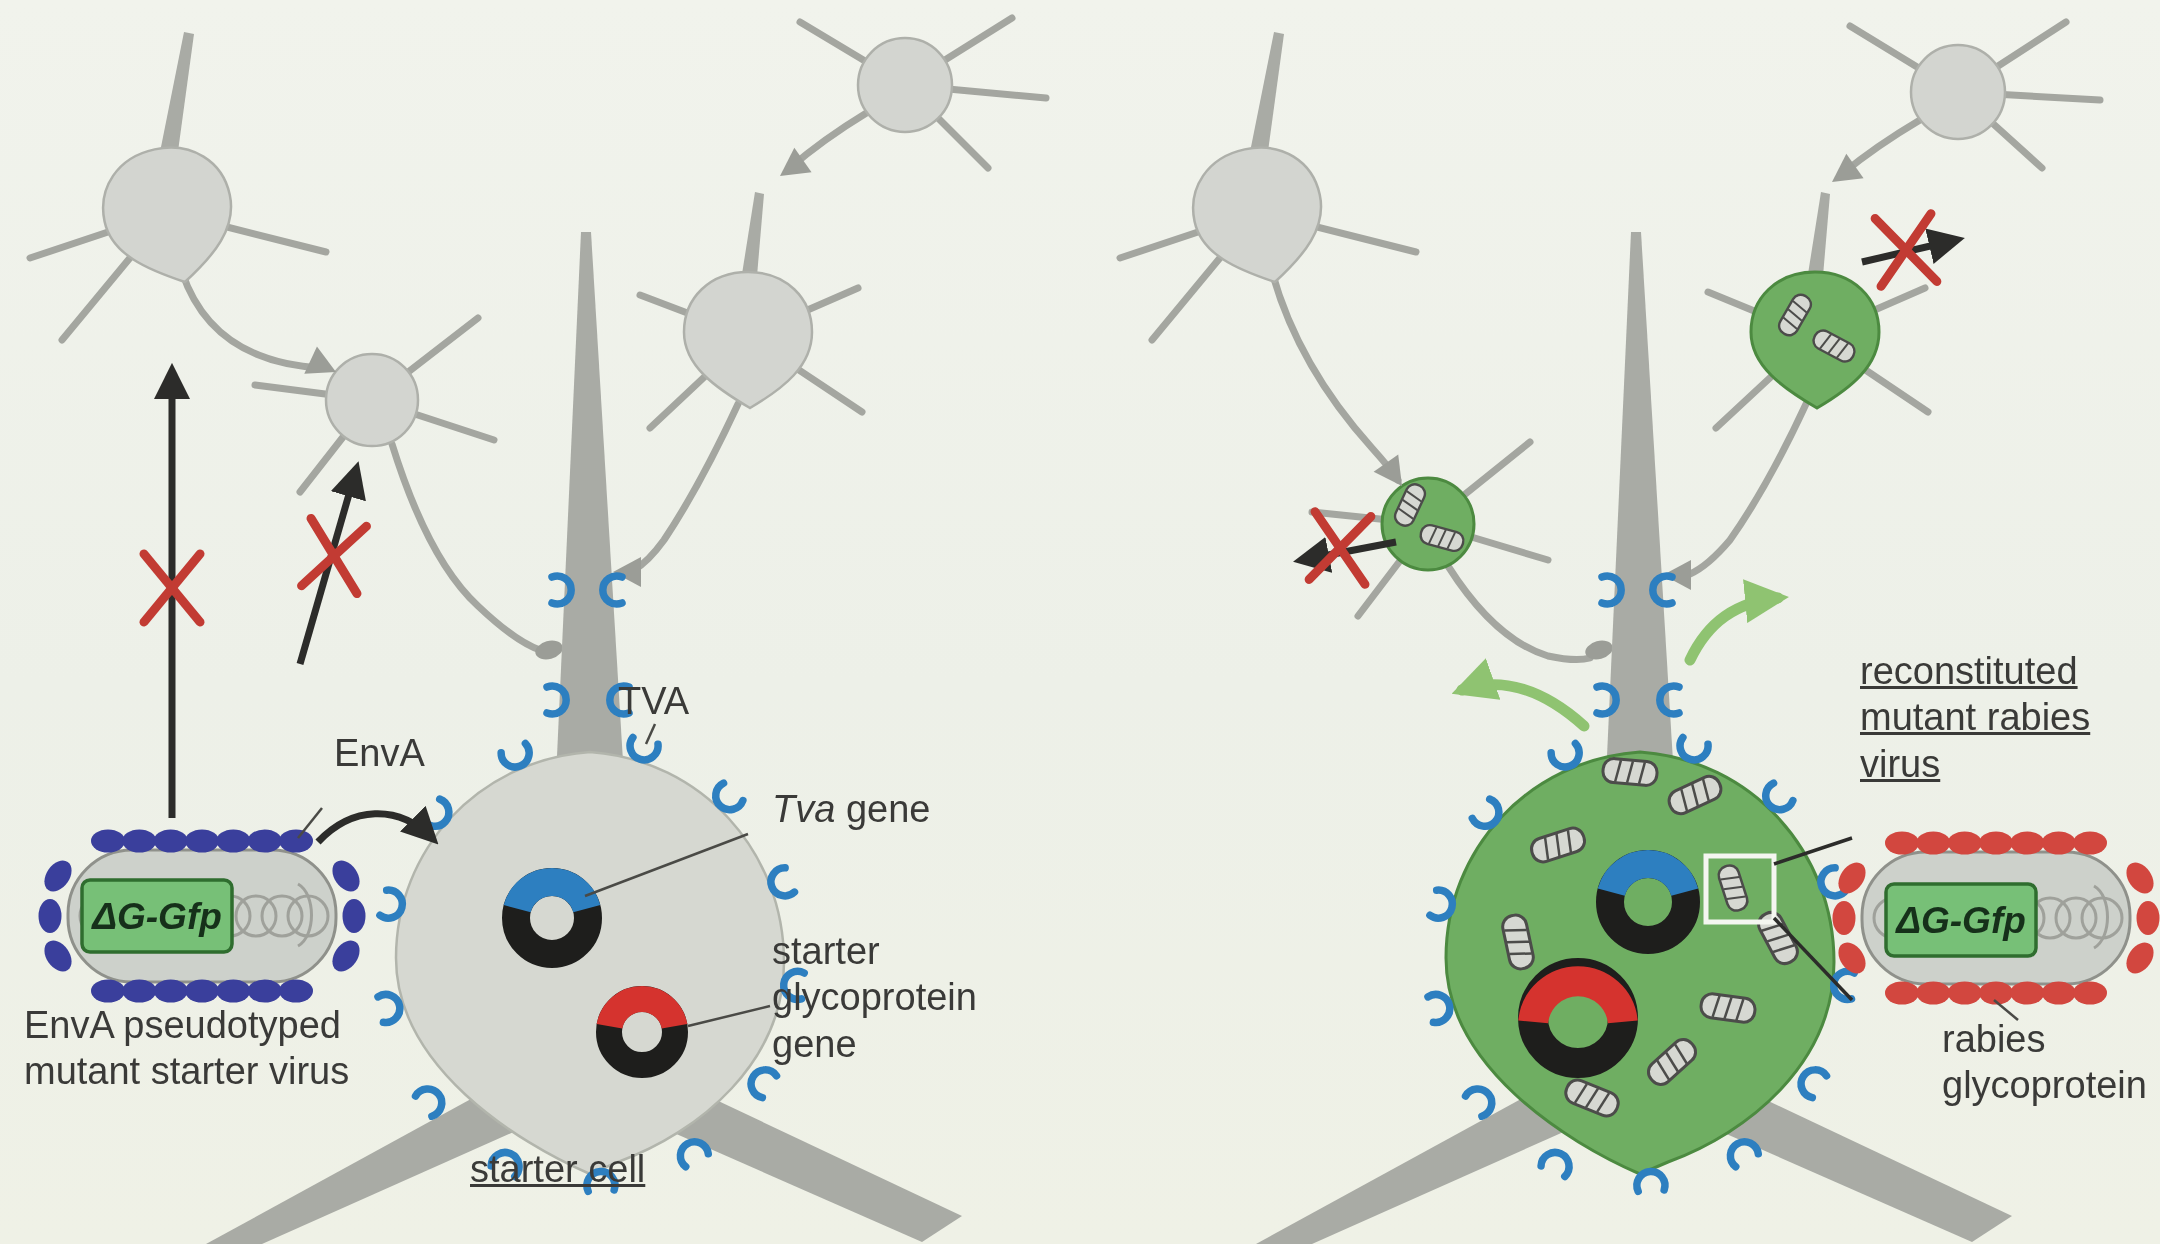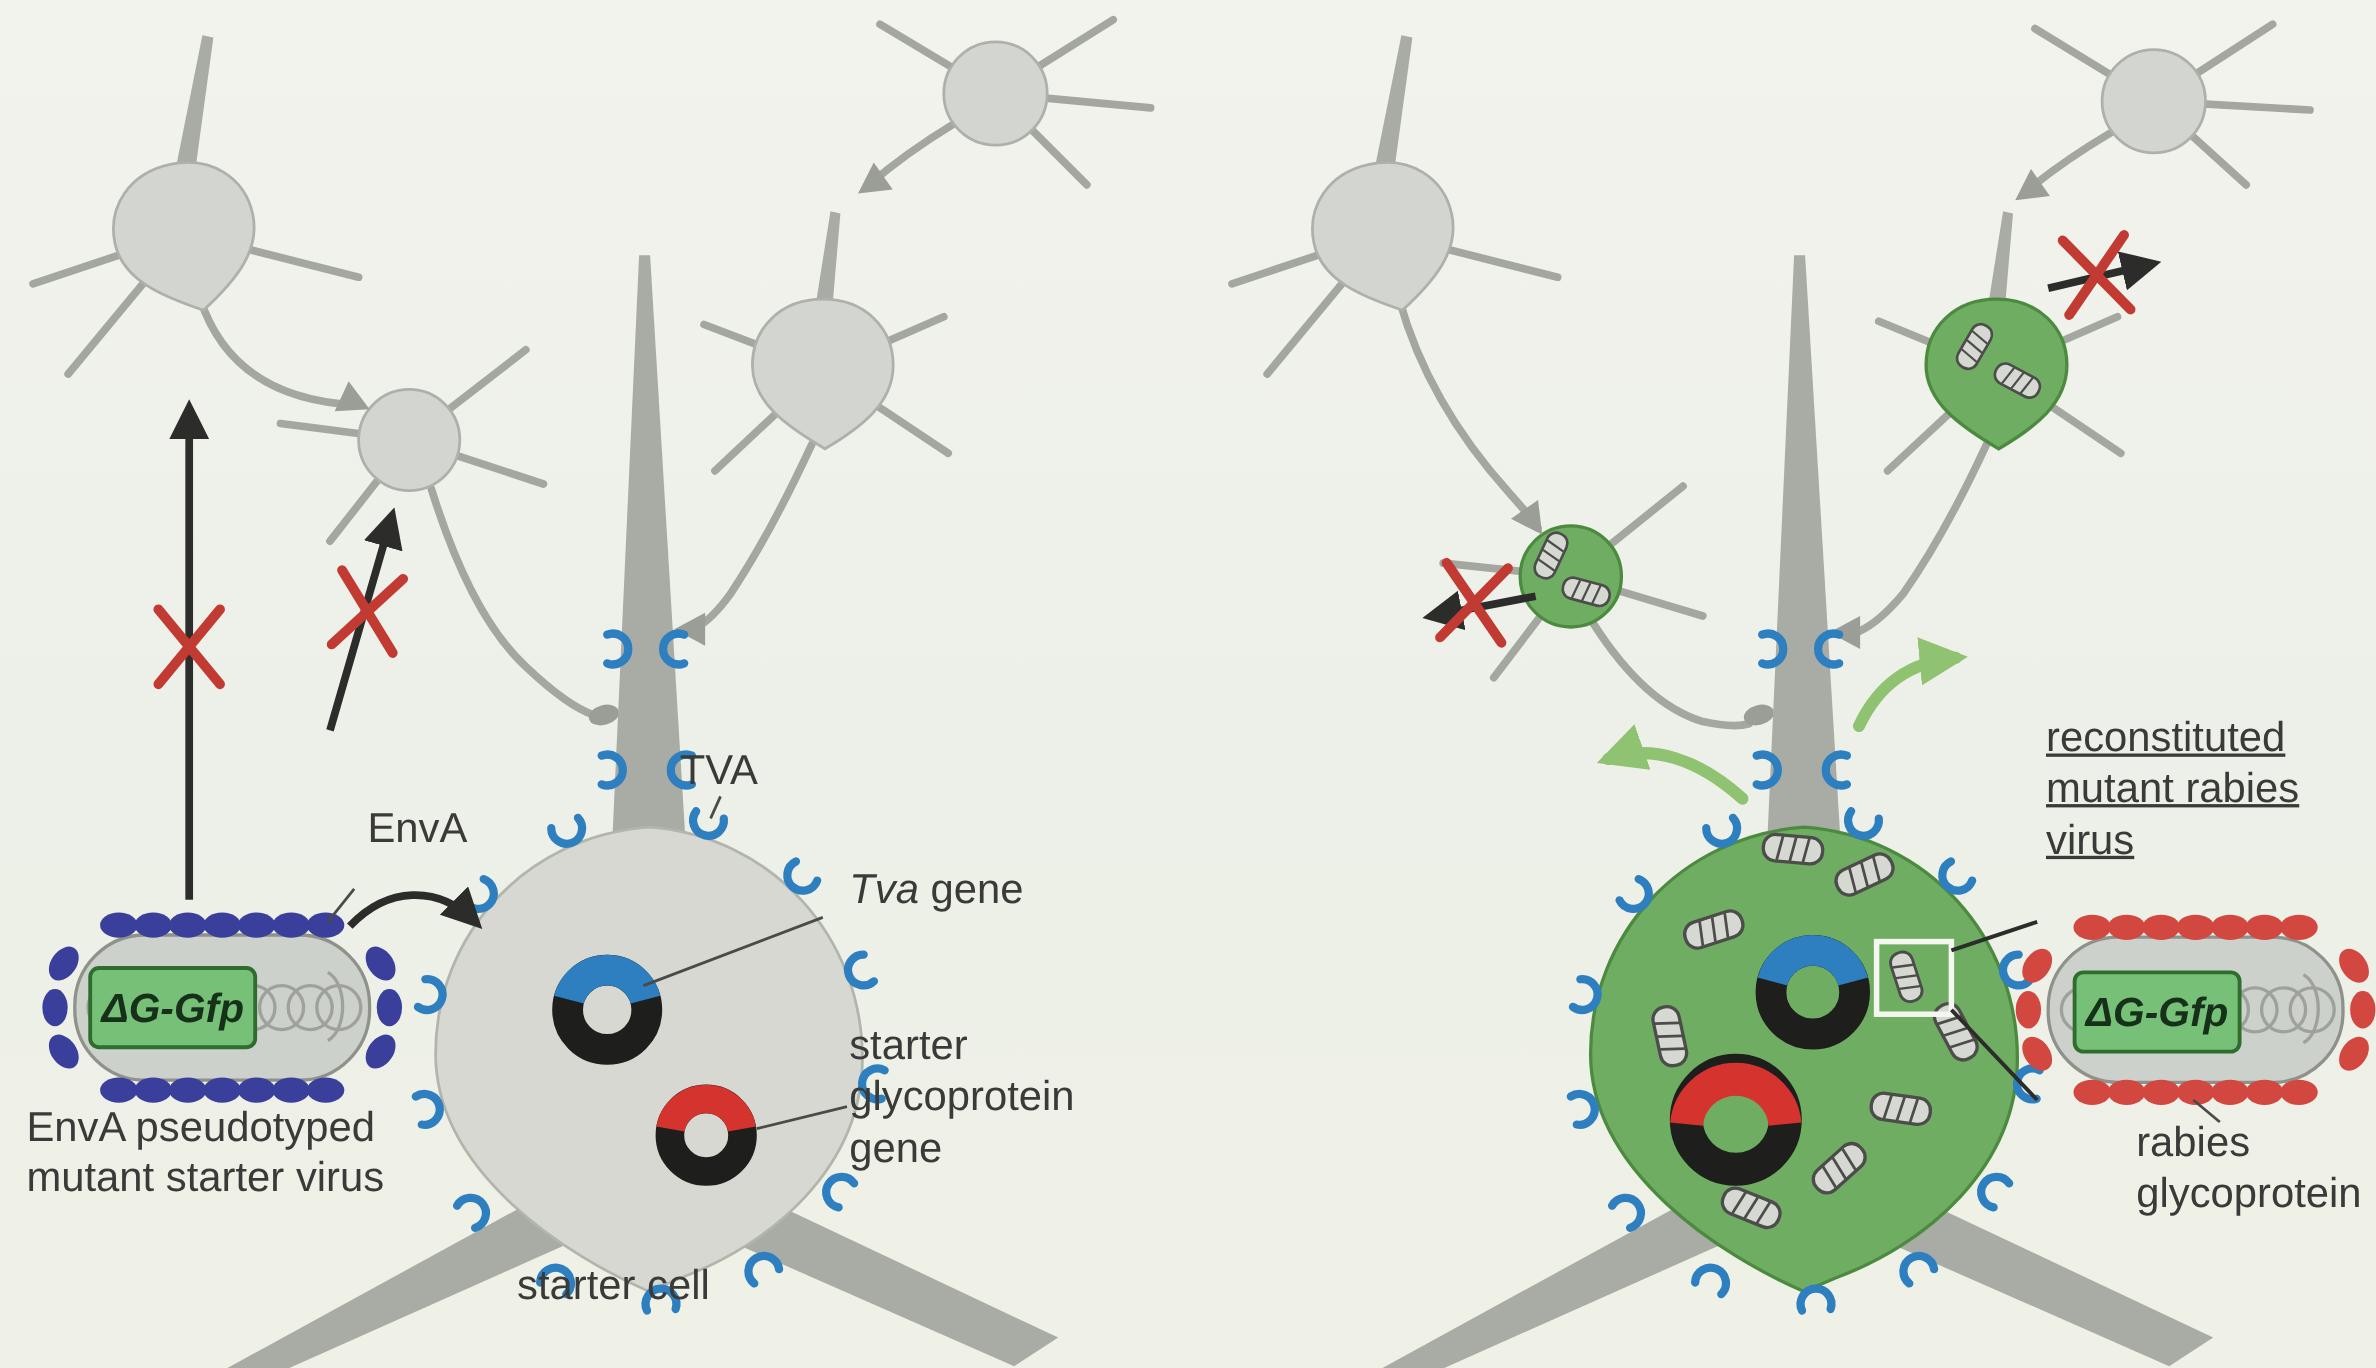--- a/index.html
+++ b/index.html
@@ -345,17 +345,17 @@
   </g>
 </svg>
 
 <div class="label" style="left:618px;top:678px;">TVA</div>
 <div class="label" style="left:296px;top:730px;margin-left:38px;">EnvA</div>
 <div class="label" style="left:740px;top:786px;margin-left:32px;">
   <i>Tva</i><span> gene</span>
 </div>
 <div class="label" style="left:772px;top:928px;width:250px;">starter glycoprotein gene</div>
 <div class="label" style="left:24px;top:1002px;width:330px;">EnvA pseudotyped mutant starter virus</div>
-<div class="label" style="left:470px;top:1146px;">starter cell</div>
+<div class="label" style="left:470px;top:1146px;text-decoration:underline;">starter cell</div>
 <div class="label" style="left:1860px;top:648px;width:270px;text-decoration:underline;">reconstituted mutant rabies virus</div>
 <div class="label" style="left:1942px;top:1016px;width:250px;">rabies glycoprotein</div>
 
 </div>
 
 </body></html>

